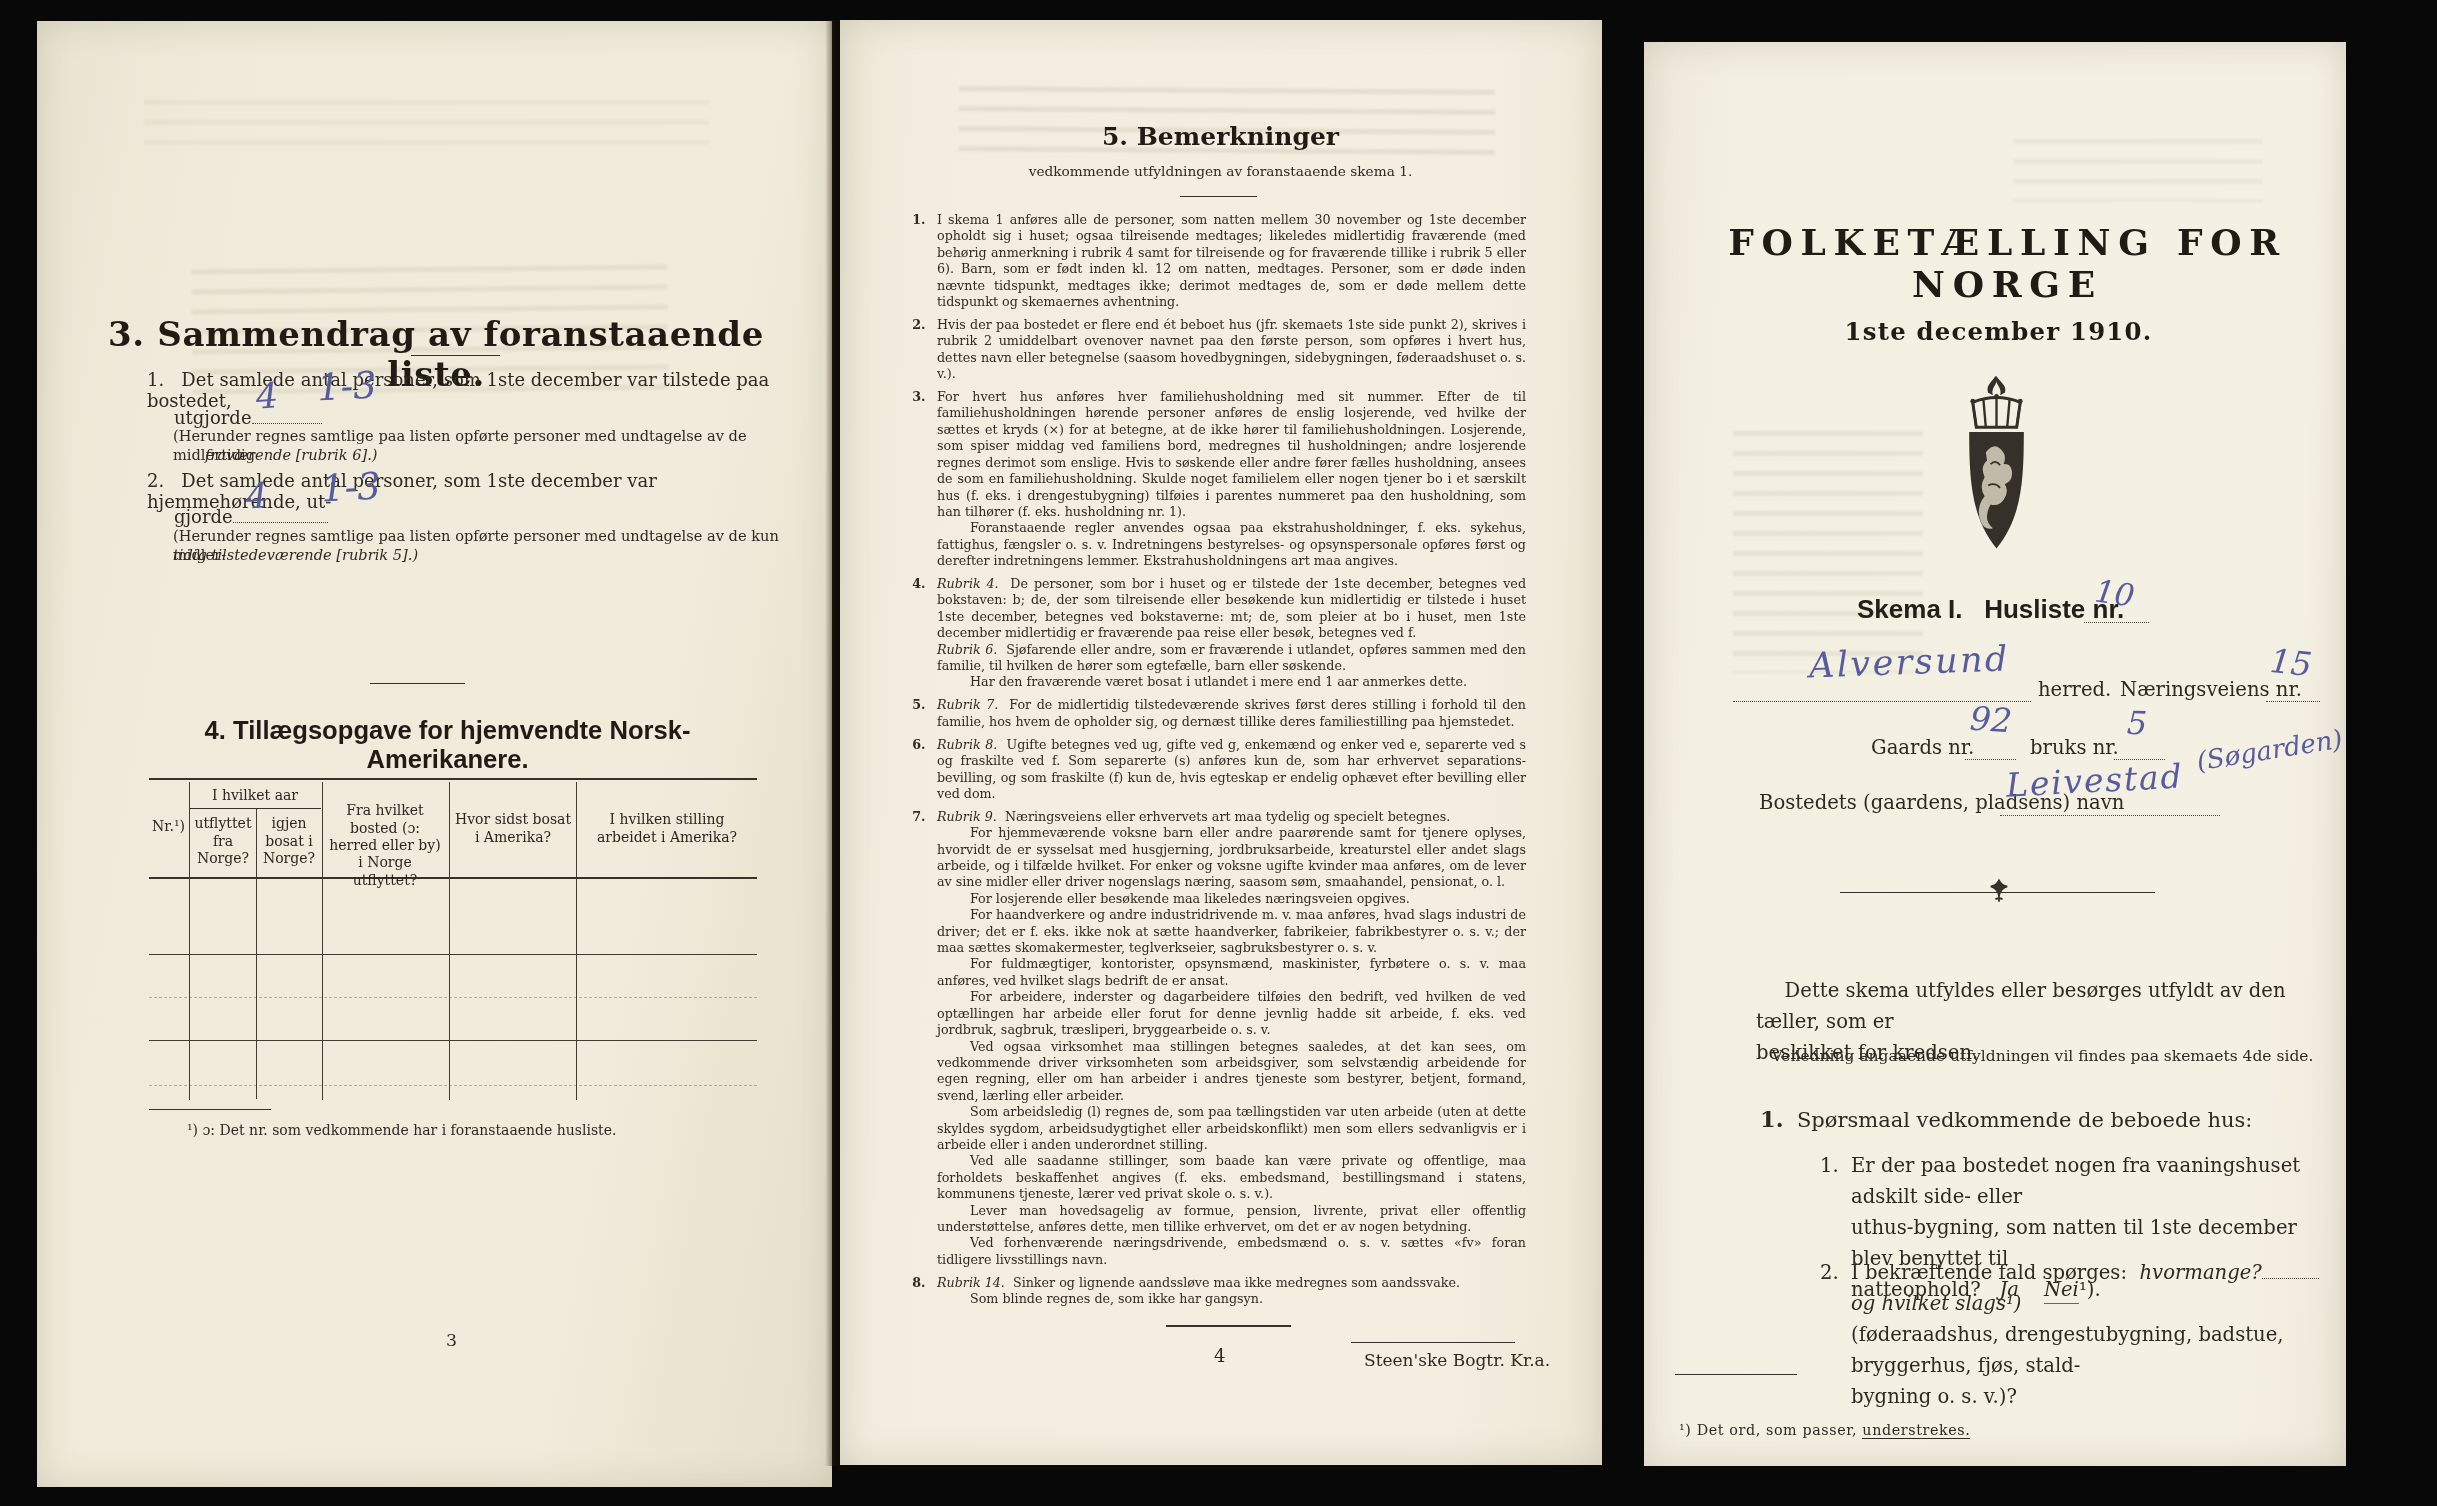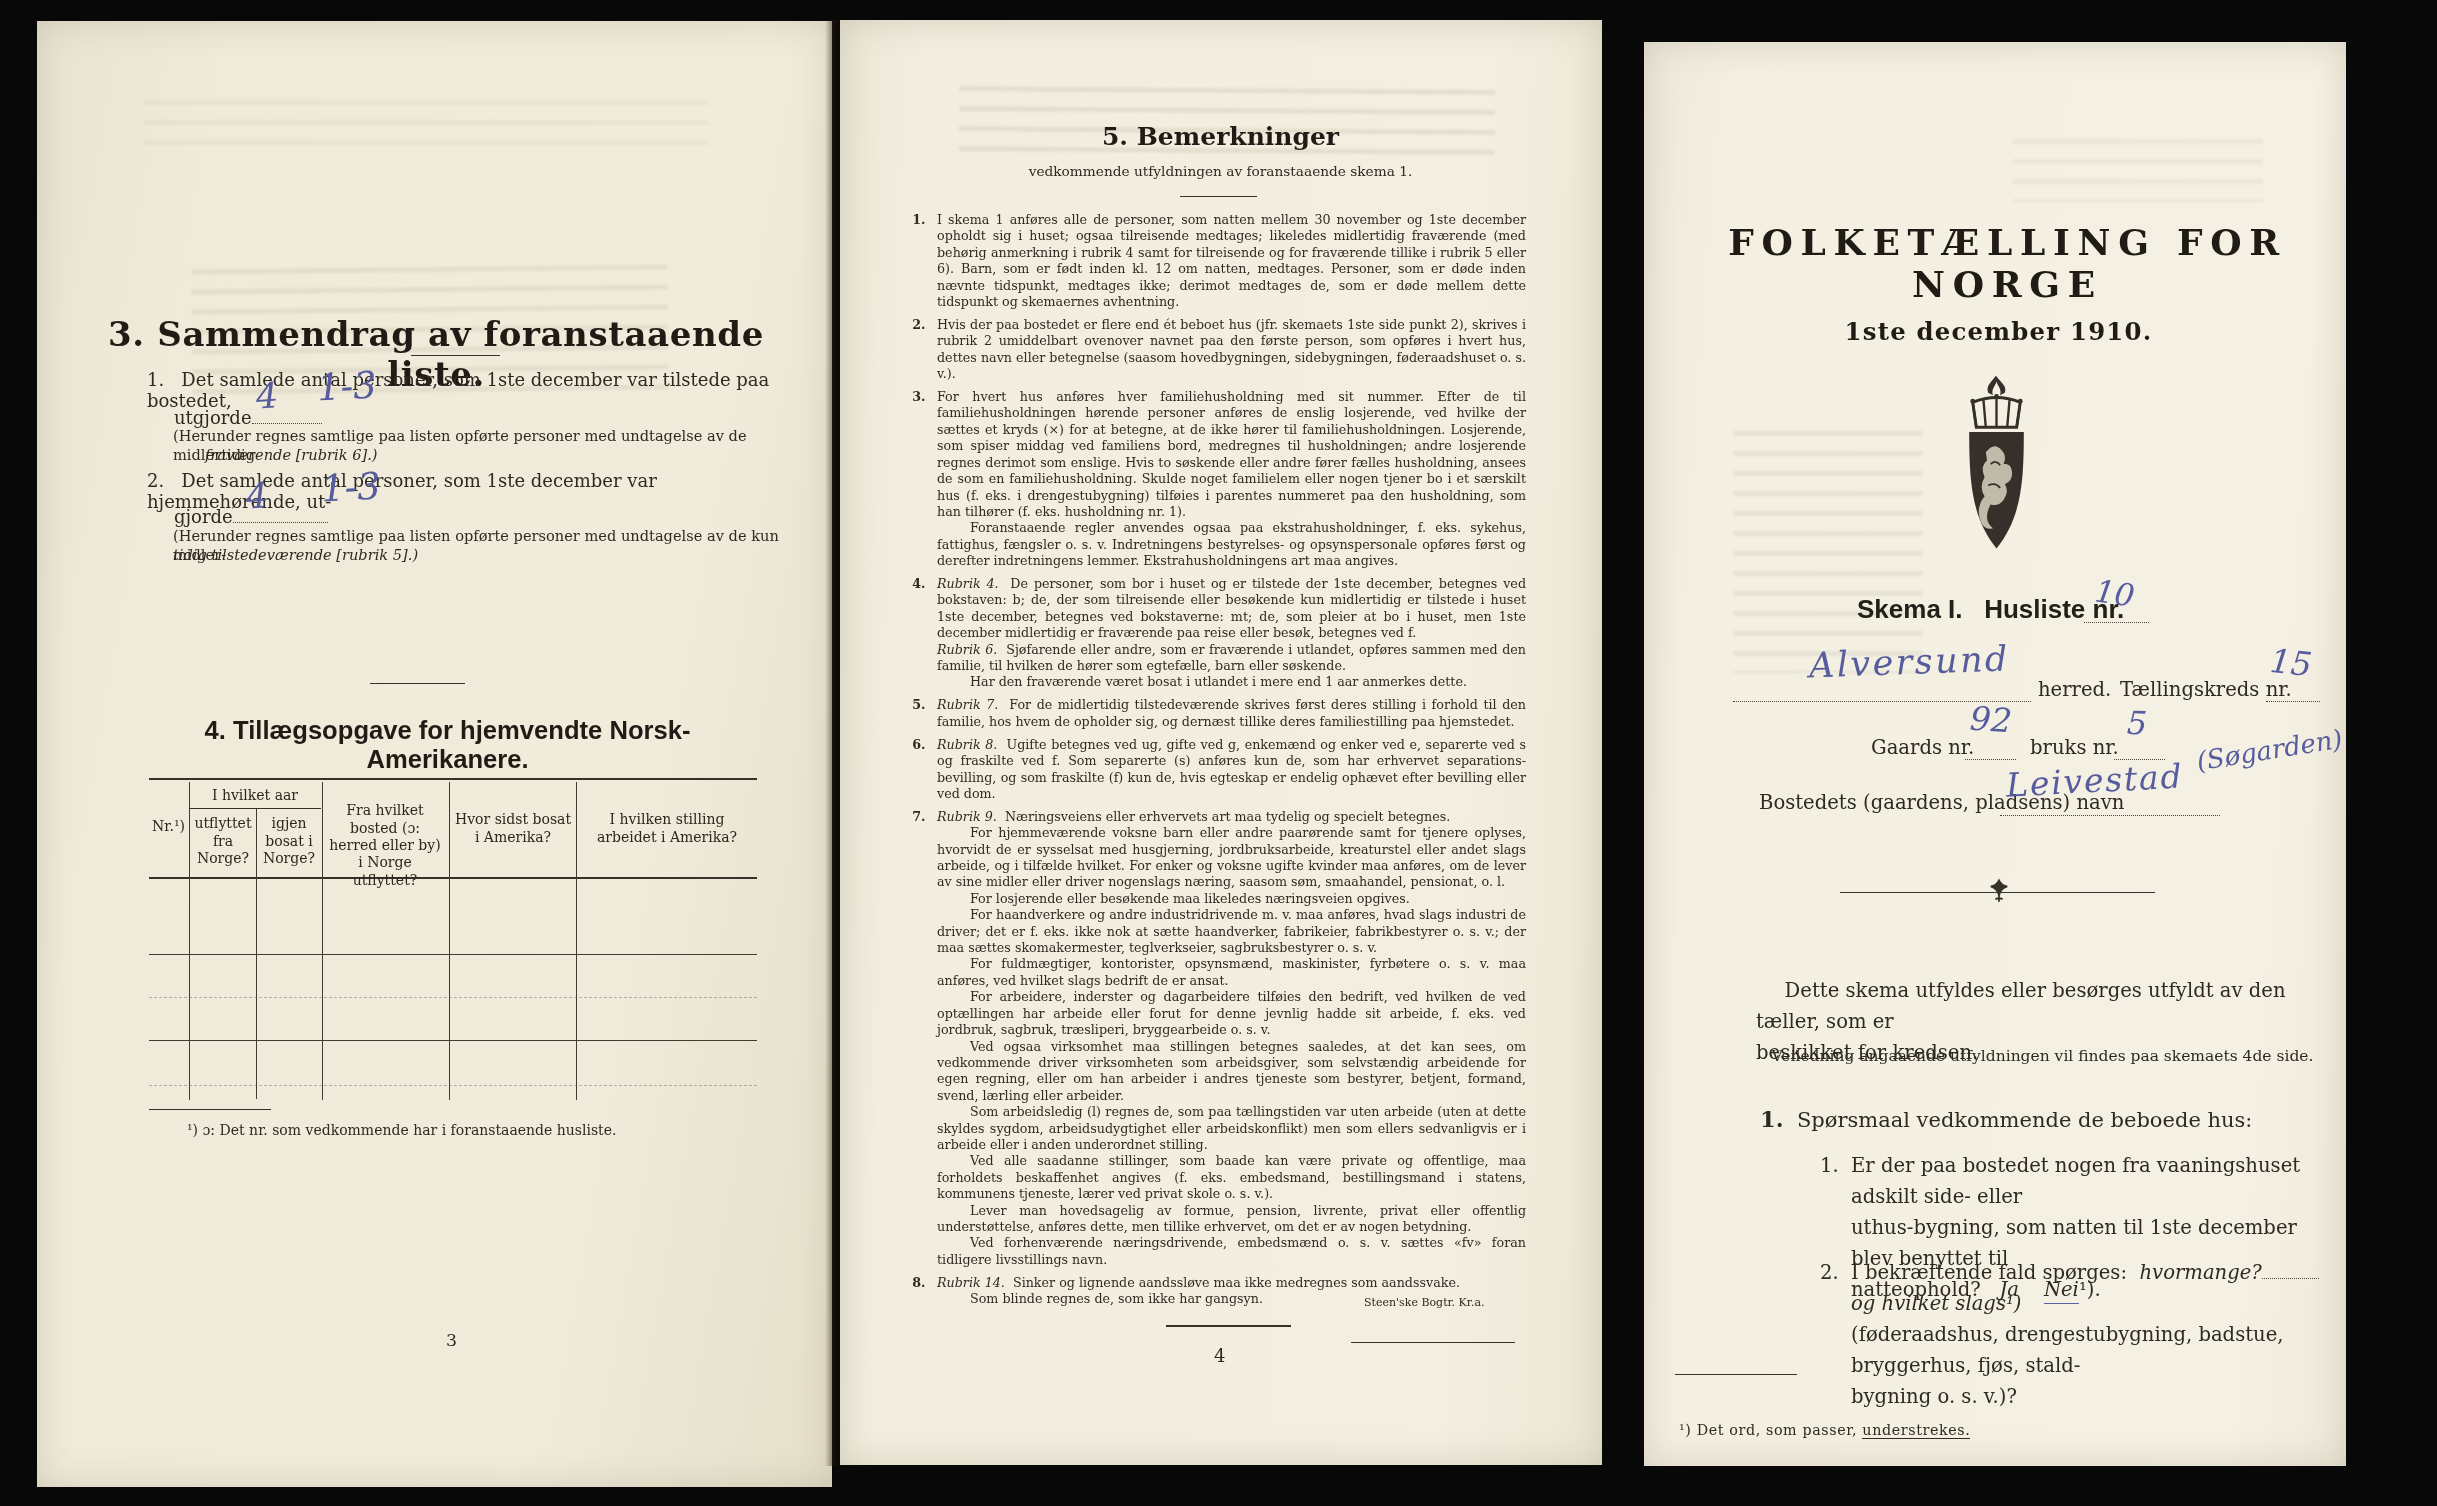--- a/index.html
+++ b/index.html
@@ -169,21 +169,21 @@
         <div class="bem-item">
           <span class="bem-num">8.</span>
           <div class="bem-para"><span class="rubrik-lead">Rubrik 14.</span>&nbsp; <span>Sinker og lignende aandssløve maa ikke medregnes som aandssvake.</span></div>
           <div class="bem-para indent"><span>Som blinde regnes de, som ikke har gangsyn.</span></div>
         </div>
       </div>
 
     <div class="dbl" style="left:326px;top:1305px;width:125px;"></div>
     <div class="abs" style="left:374px;top:1325px;font-size:18px;">4</div>
     <div class="rule" style="left:511px;top:1322px;width:164px;"></div>
-    <div class="abs" style="left:524px;top:1276px;font-size:11px;">Steen'ske Bogtr.  Kr.a.</div>
+    <div class="abs" style="left:524px;top:1330px;font-size:17px;">Steen'ske Bogtr.  Kr.a.</div>
   </div>
 
   <div id="right-page" class="page">
     <div class="bleed" style="left:89px;top:381px;width:190px;height:250px;opacity:.09;"></div>
     <div class="bleed" style="left:369px;top:89px;width:250px;height:71px;opacity:.07;"></div>
 
     <div class="abs bold-serif center" style="left:48px;top:179px;width:631px;font-size:36px;letter-spacing:7.7px;">FOLKETÆLLING FOR NORGE</div>
     <div class="abs bold-serif center" style="left:54px;top:275px;width:601px;font-size:24.4px;letter-spacing:1.2px;">1ste december 1910.</div>
 
     <div class="abs" style="left:305px;top:333px;">
@@ -205,21 +205,21 @@
     <div class="abs sans" style="left:213px;top:552px;font-size:26px;font-weight:bold;color:#23201a;">
       <span>Skema I.</span>&nbsp;&nbsp;
       <span>Husliste nr.</span>
     </div>
     <div class="dotfill" style="left:440px;top:580px;width:65px;"></div>
     <div class="abs hw" style="left:451px;top:533px;font-size:31px;transform:rotate(8deg);">10</div>
 
     <div class="abs hw" style="left:165px;top:600px;font-size:35px;letter-spacing:2.4px;transform:rotate(-2deg);">Alversund</div>
     <div class="dotfill" style="left:89px;top:659px;width:298px;"></div>
     <div class="abs r-body" style="left:394px;top:632px;">herred.</div>
-    <div class="abs r-body" style="left:476px;top:632px;">Tællingskreds nr.</div>
+    <div class="abs r-body" style="left:476px;top:632px;">Næringsveiens nr.</div>
     <div class="dotfill" style="left:622px;top:659px;width:54px;"></div>
     <div class="abs hw" style="left:626px;top:601px;font-size:33px;transform:rotate(6deg);">15</div>
 
     <div class="abs r-body" style="left:227px;top:690px;">Gaards nr.</div>
     <div class="dotfill" style="left:321px;top:717px;width:51px;"></div>
     <div class="abs hw" style="left:326px;top:658px;font-size:33px;transform:rotate(4deg);">92</div>
     <div class="abs r-body" style="left:386px;top:690px;">bruks nr.</div>
     <div class="dotfill" style="left:470px;top:717px;width:51px;"></div>
     <div class="abs hw" style="left:483px;top:662px;font-size:32px;transform:rotate(2deg);">5</div>
 

